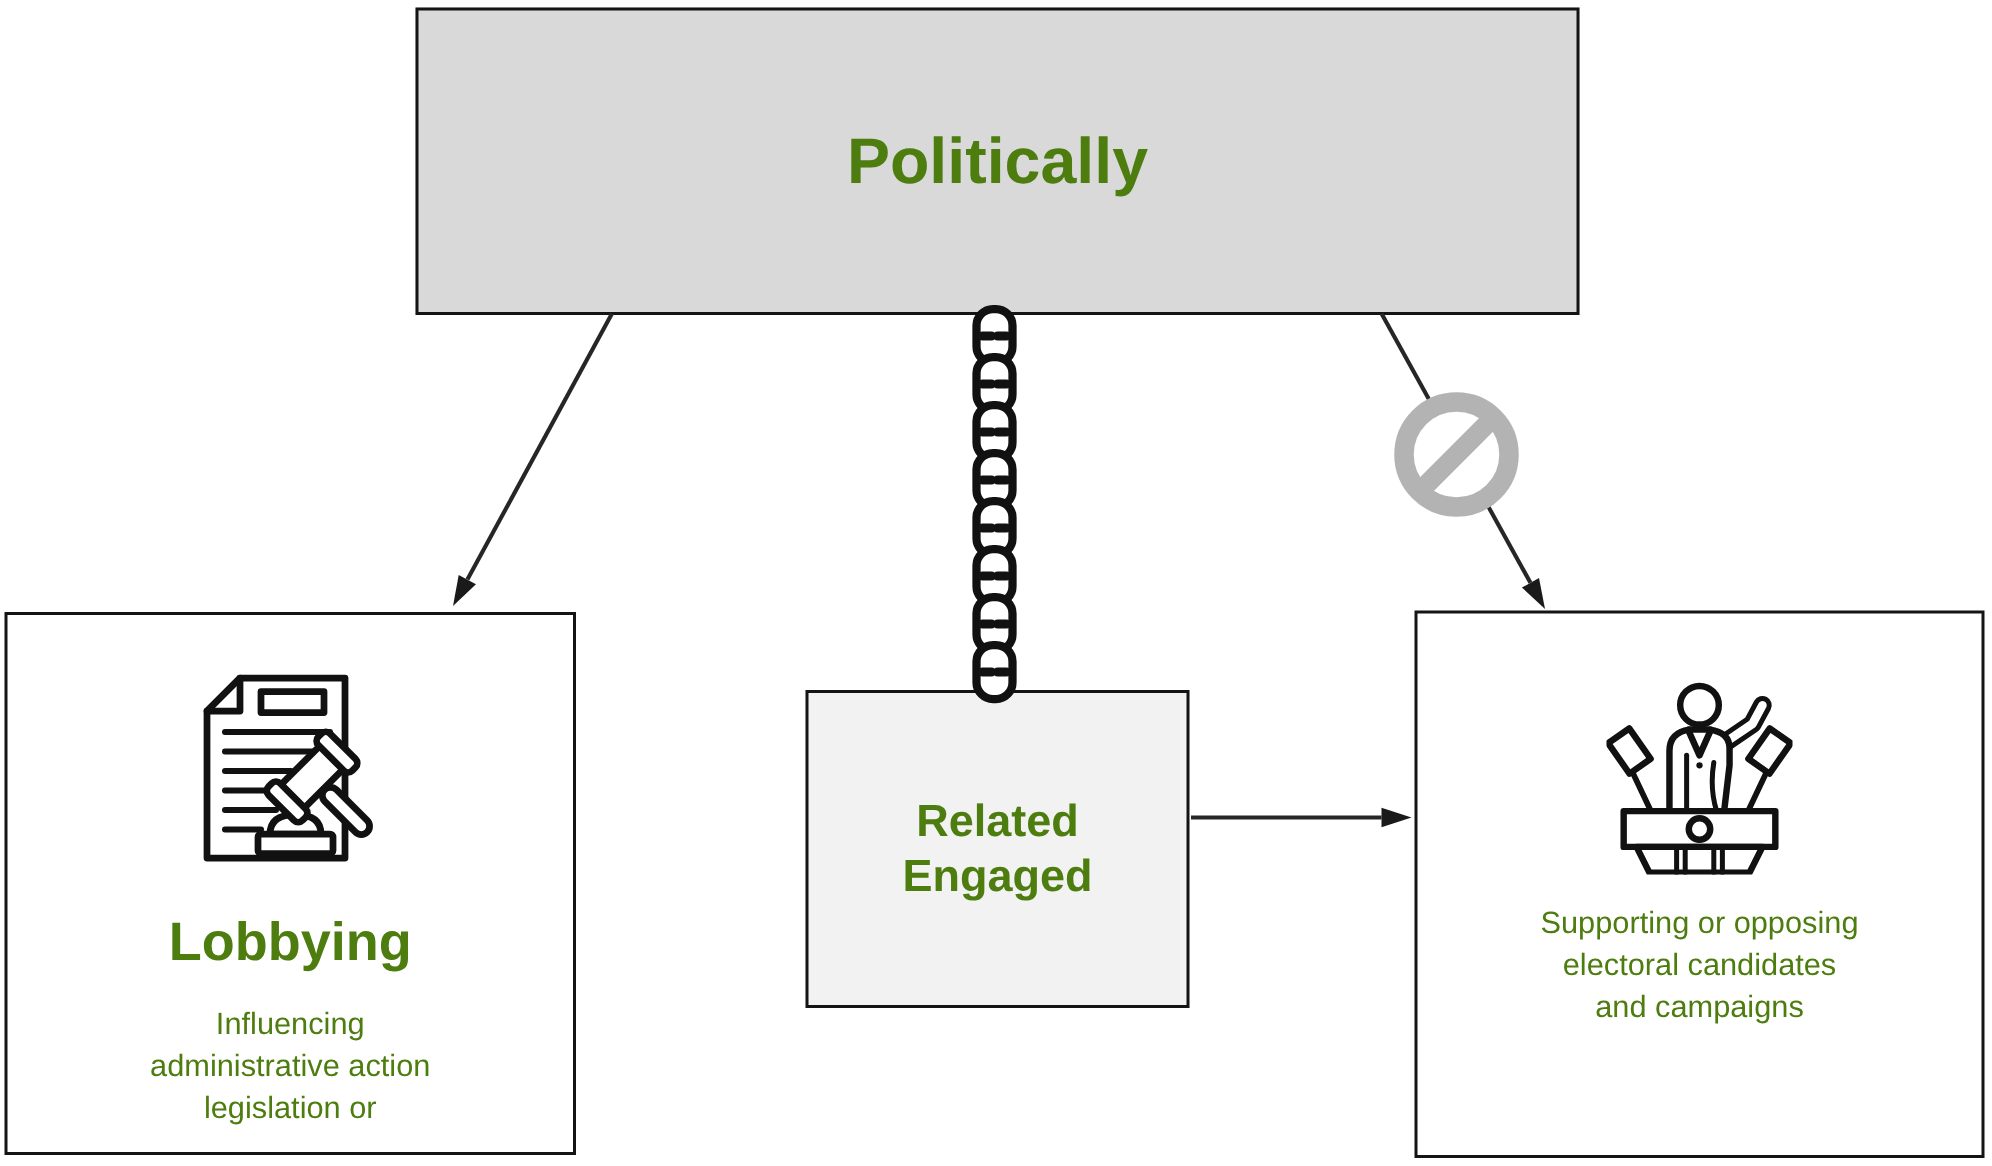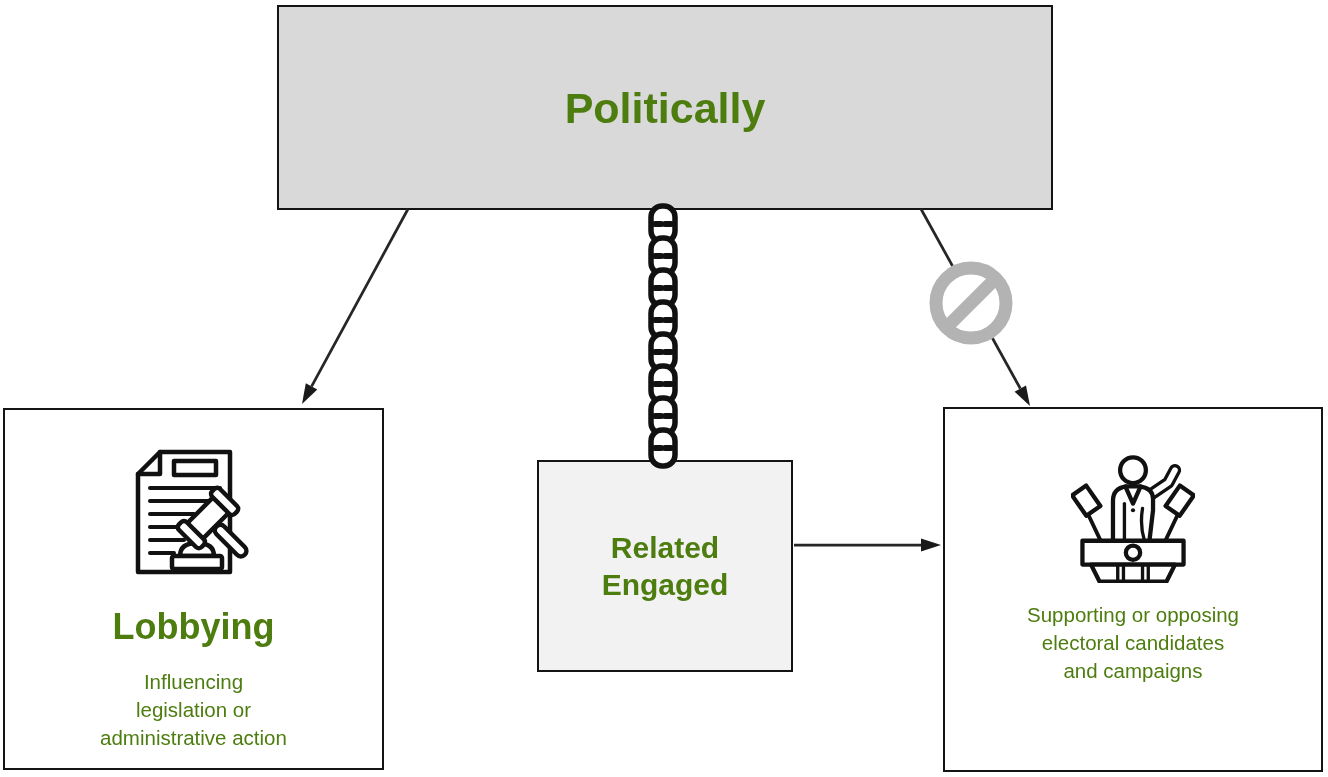--- a/index.html
+++ b/index.html
@@ -63,22 +63,22 @@
           <rect x="12" y="-5.5" width="40" height="11" rx="5.5" fill="#fff"></rect>
           <rect x="-11" y="-19" width="22" height="38" rx="2" fill="#fff"></rect>
           <rect x="-16" y="-29" width="32" height="11" rx="4" fill="#fff"></rect>
           <rect x="-16" y="18" width="32" height="11" rx="4" fill="#fff"></rect>
         </g>
       </svg>
     </span>
     <div class="big-title">Lobbying</div>
     <div class="subtitle">
       <span>Influencing</span>
+      <span>administrative action</span>
       <span>legislation or</span>
-      <span>administrative action</span>
     </div>
   </div>
 
   <div class="box related-box">
     <span>Related</span>
     <span>Engaged</span>
   </div>
 
   <div class="box politicking-box">
     <span class="icon-wrap">

